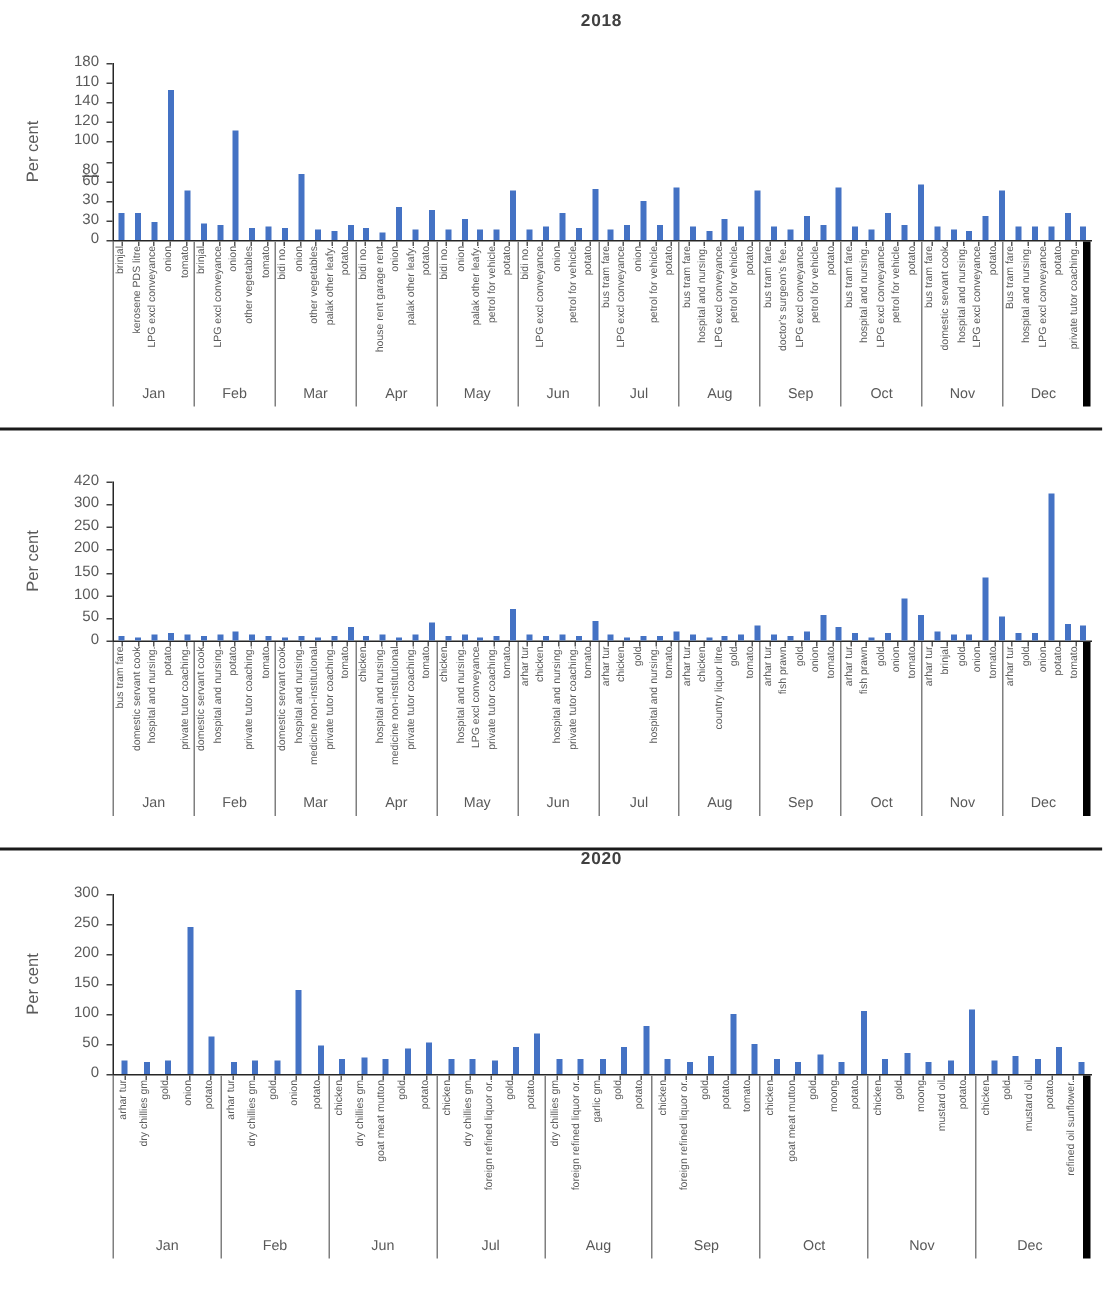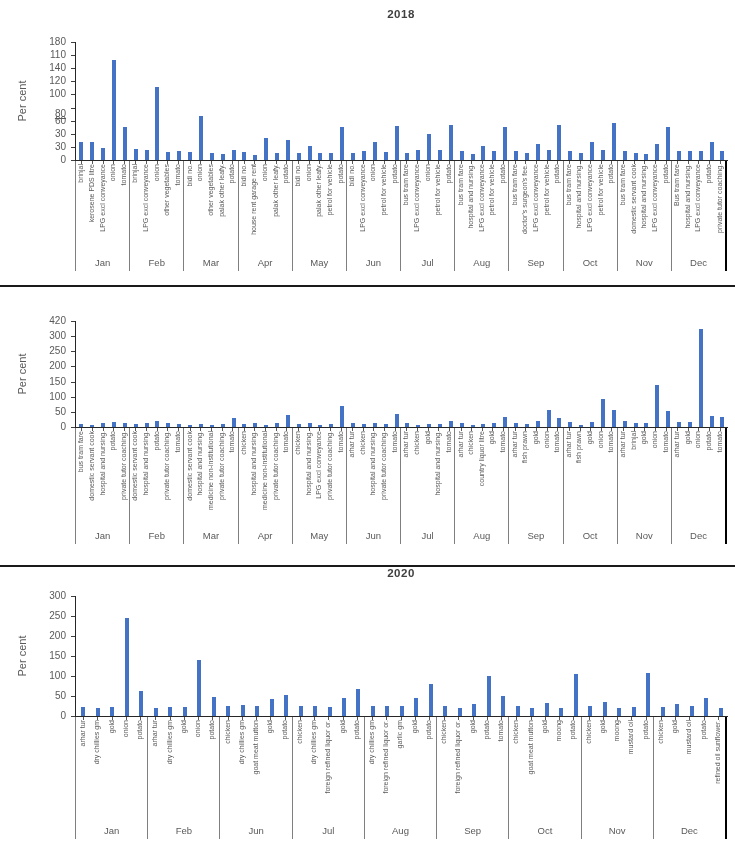--- a/index.html
+++ b/index.html
@@ -24,21 +24,21 @@
   .ydash{position:absolute;left:71px;width:4px;height:1px;background:#404040;}
   .plot{
     position:absolute;left:75px;width:652px;
     border-left:1px solid #262626;border-bottom:1px solid #262626;
     display:flex;box-sizing:content-box;
   }
   .group{flex:1 1 0;display:flex;align-items:flex-end;justify-content:space-around;height:100%;}
   .bar{width:4px;background:#4472C4;}
   .labels{position:absolute;left:75px;width:652px;display:flex;}
   .mgroup{flex:1 1 0;display:flex;flex-direction:column;border-left:1px solid #7f7f7f;min-width:0;}
-  .mgroup:last-child{border-right:2px solid #000000;}
+  .mgroup:last-child{border-right:5px solid #000000;}
   .lblrow{display:flex;flex:1 1 auto;min-height:0;}
   .lcell{flex:1 1 0;position:relative;display:flex;justify-content:center;align-items:flex-start;min-width:0;}
   .lcell::before{content:"";position:absolute;top:0;left:50%;width:1px;height:3px;background:#595959;}
   .vlabel{
     writing-mode:vertical-rl;transform:rotate(180deg);
     font-size:7px;line-height:1.15;color:#595959;white-space:nowrap;margin-top:3px;
   }
   .month{height:18px;flex:0 0 18px;text-align:center;font-size:9.5px;color:#595959;padding-top:4px;box-sizing:border-box;}
 </style>
 </head>

